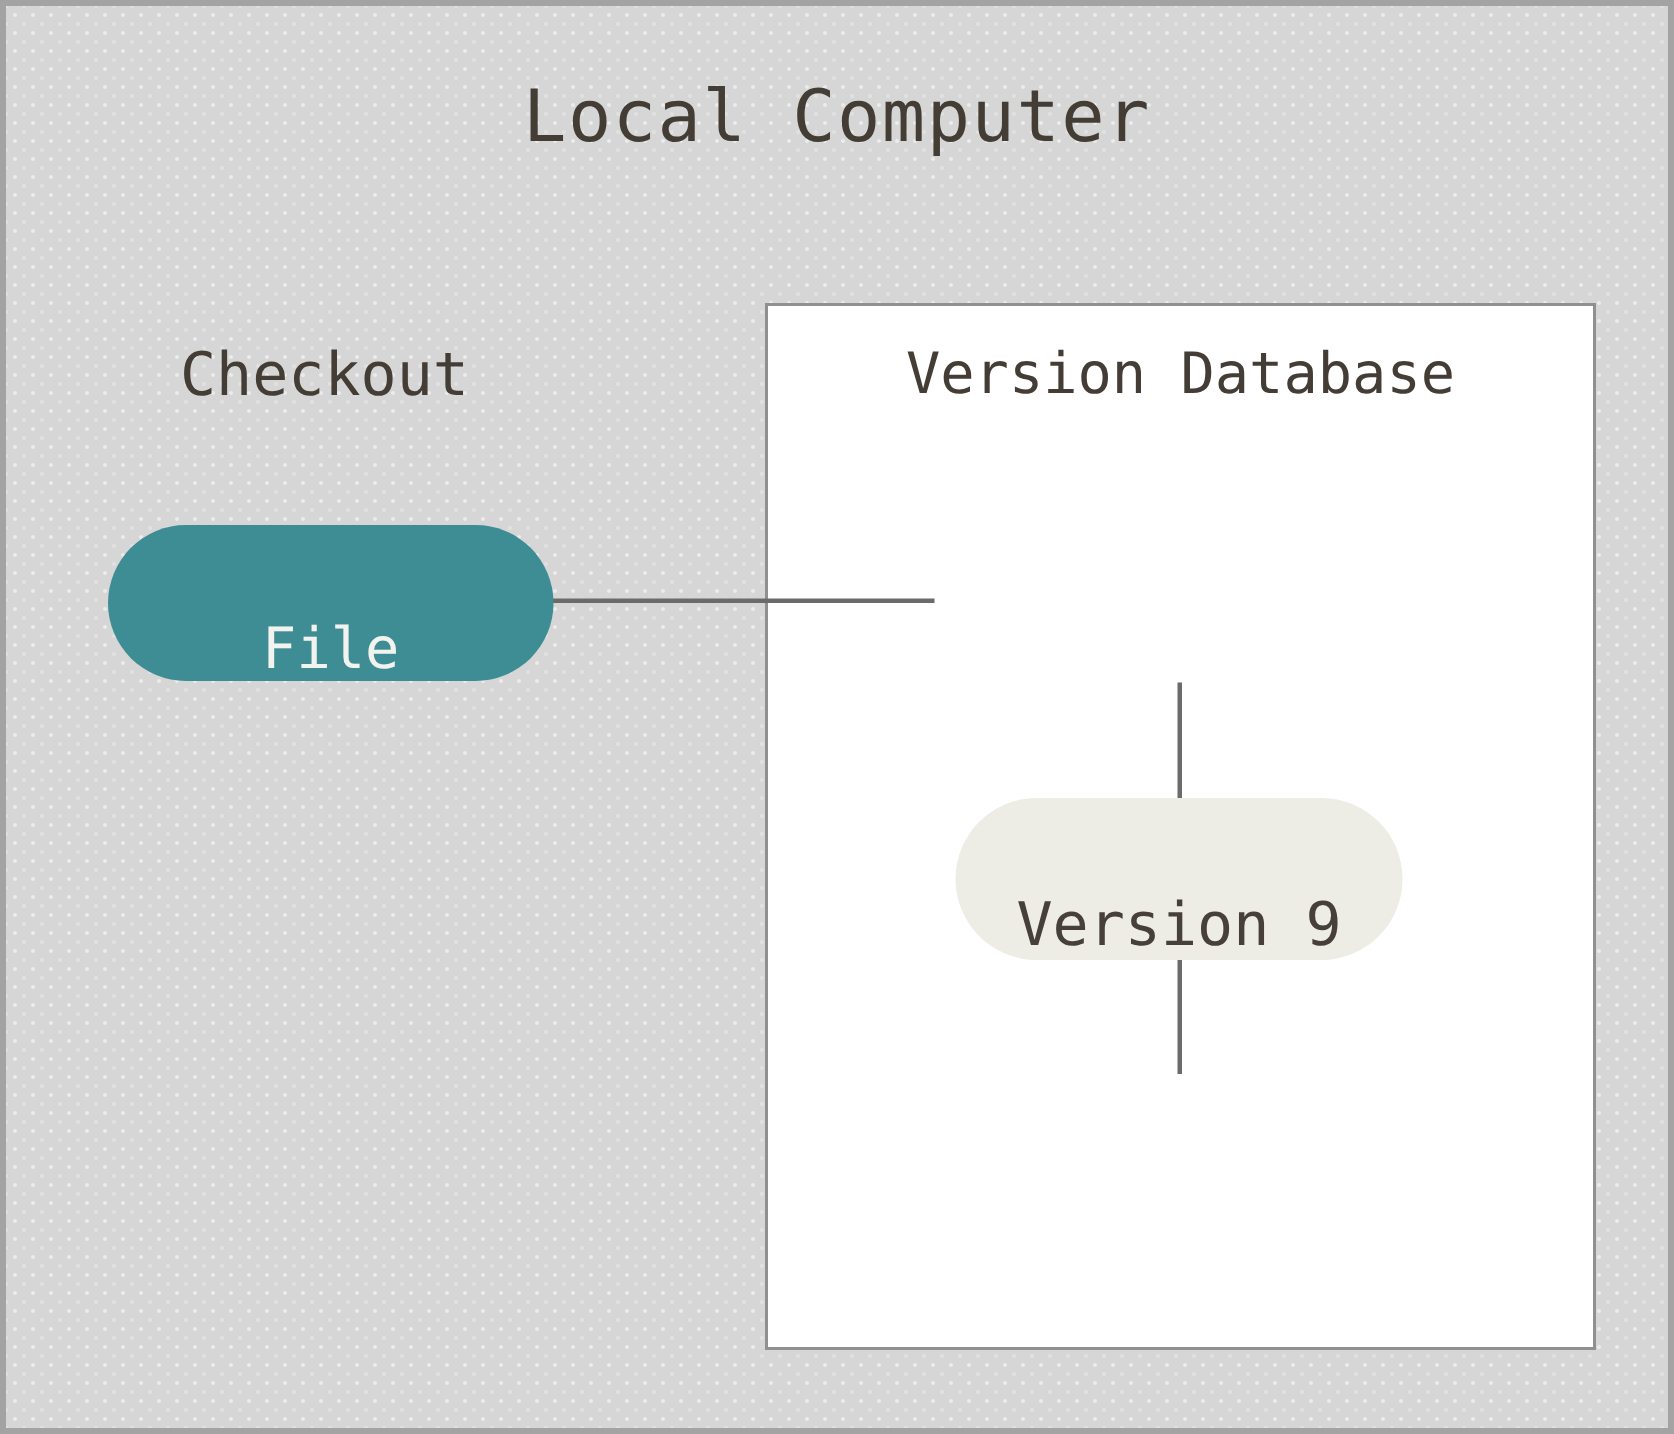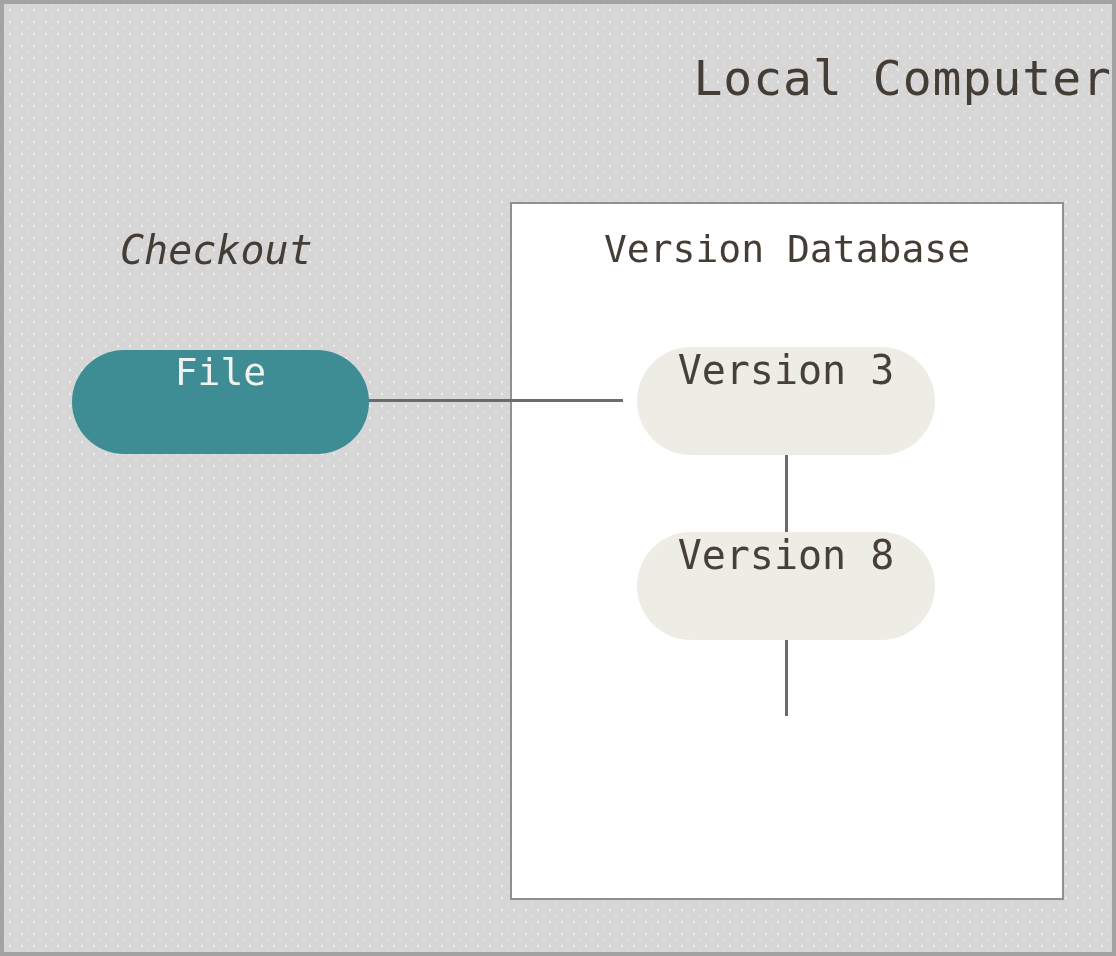--- a/index.html
+++ b/index.html
@@ -20,39 +20,38 @@
     background-size: 12px 12px, 12px 12px;
     background-position: 0 0, 6px 6px;
     border: 4px solid var(--canvas-border, #a3a3a3);
     overflow: hidden;
   }
   .diagram-title {
     position: absolute;
     top: 46px;
     left: 0;
     width: 100%;
-    text-align: right;
+    text-align: center;
     font-size: 48px;
     line-height: 1.2;
     color: var(--title-text, #443d36);
     letter-spacing: 1px;
   }
   .checkout-label {
     position: absolute;
     left: 116px;
     top: 224px;
     font-size: 40px;
     line-height: 1.1;
     color: var(--title-text, #443d36);
-    font-style: italic;
   }
   .pill {
     position: absolute;
     display: flex;
-    align-items: flex-start;
+    align-items: flex-end;
     justify-content: center;
     border-radius: 54px;
     font-size: 40px;
   }
   .file-pill {
     left: 68px;
     top: 346px;
     width: 297px;
     height: 104px;
     background: var(--file-node-bg, #3e8d95);
@@ -123,28 +122,25 @@
   <div class="pill file-pill">
     <span>File</span>
   </div>
 
   <div class="h-connector"></div>
 
   <div class="db-box">
 
     <div class="db-title">Version Database</div>
 
-    <div class="pill version-pill v3">
-      <span>Version 3</span>
-    </div>
 
     <div class="v-connector c32"></div>
 
     <div class="pill version-pill v2">
-      <span>Version 8</span>
+      <span>Version 9</span>
     </div>
 
     <div class="v-connector c21"></div>
 
 
   </div>
 
 </div>
 
 </body></html>

